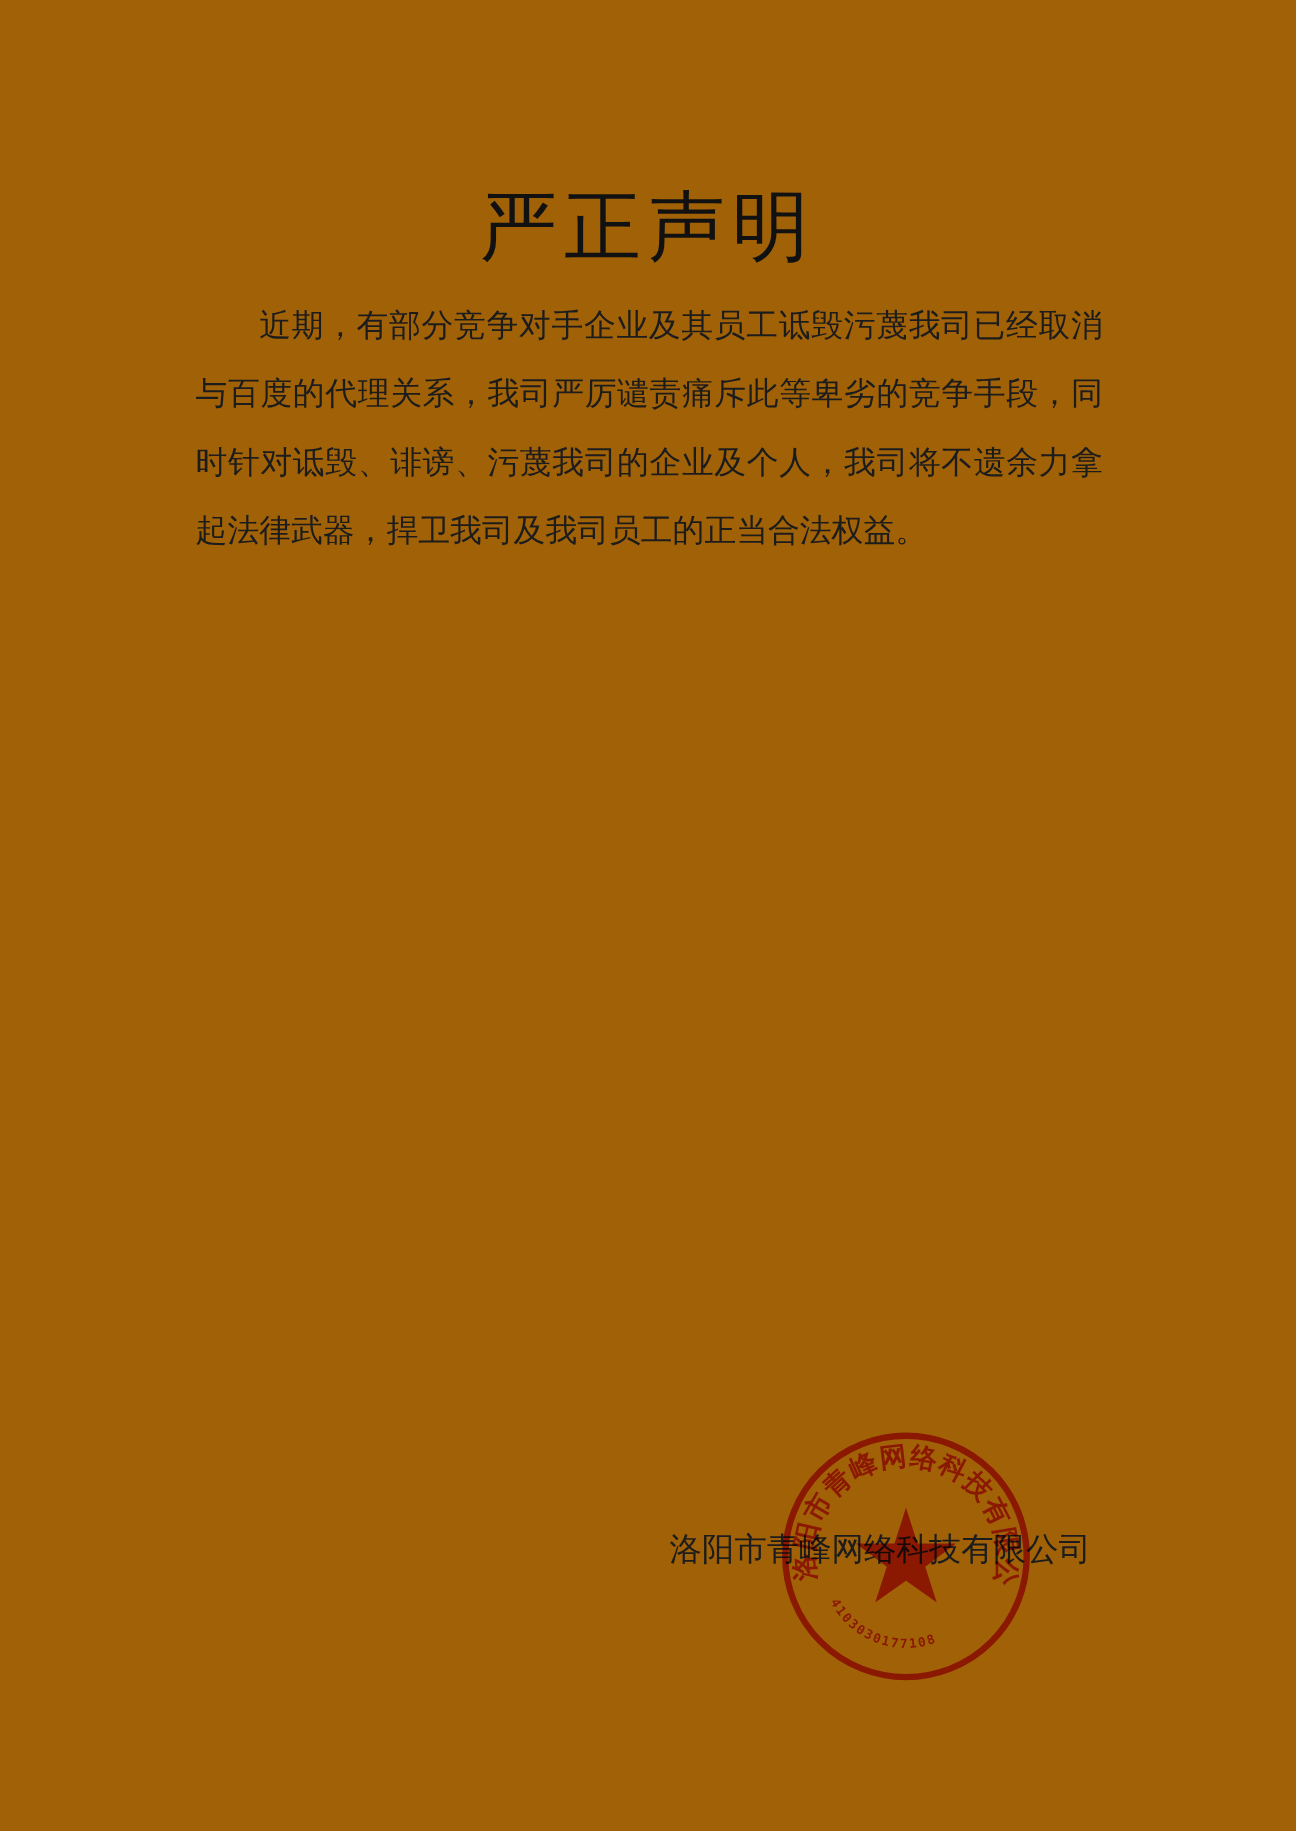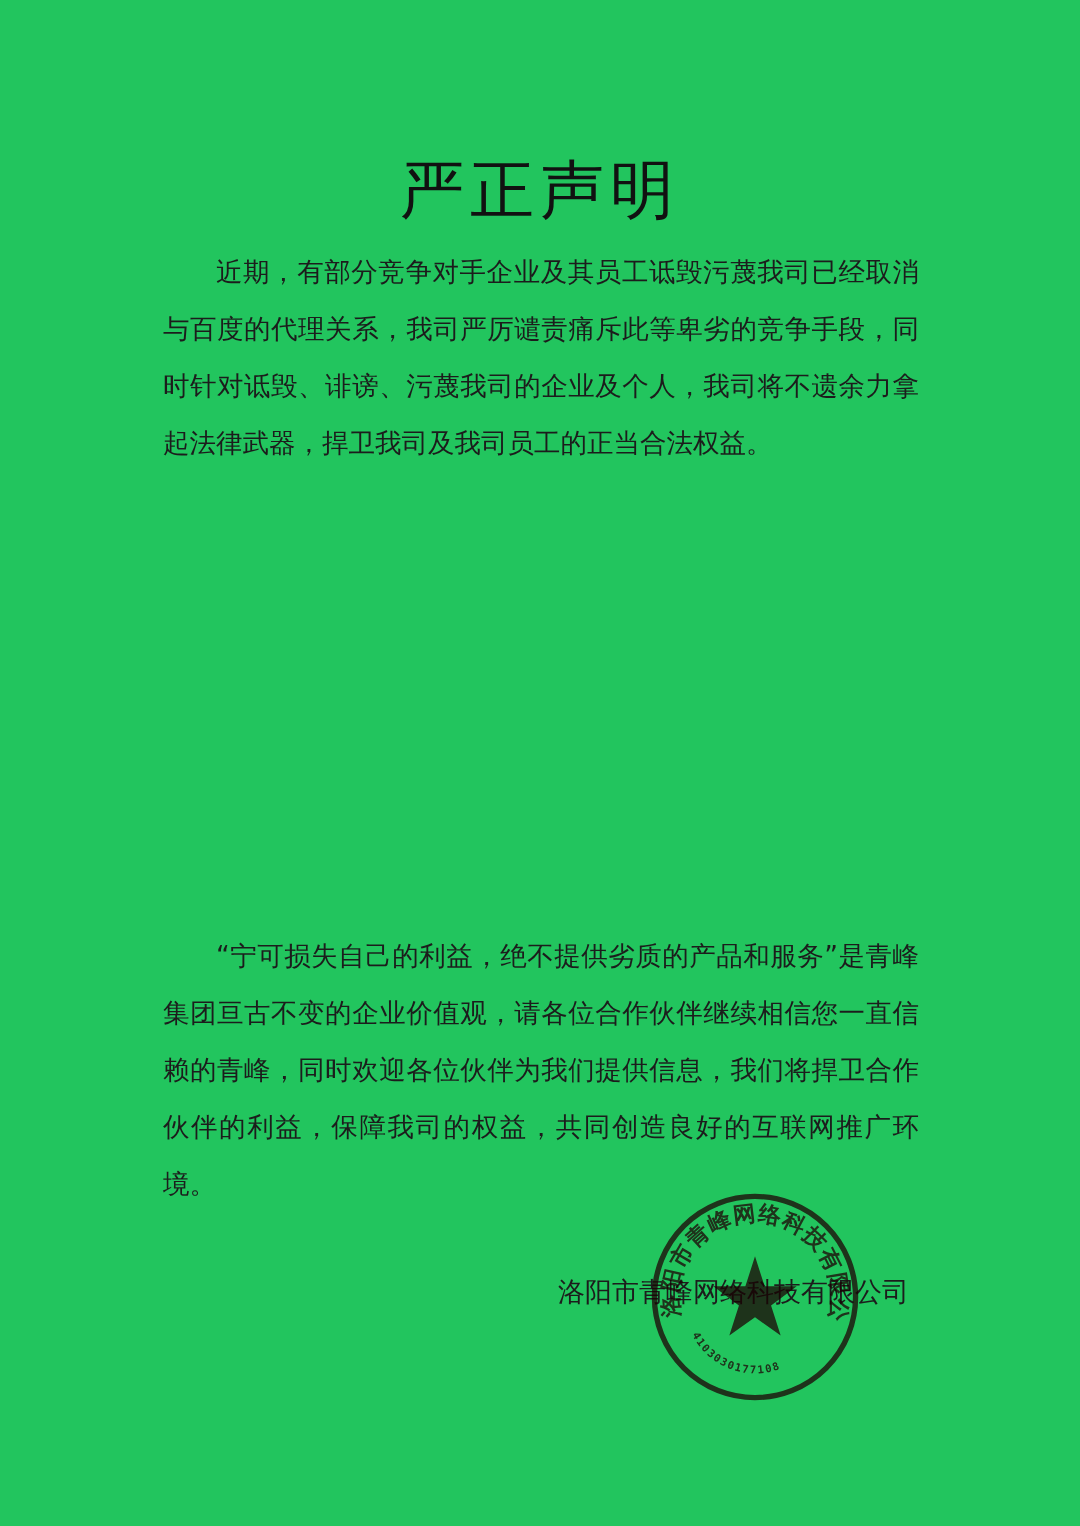--- a/index.html
+++ b/index.html
@@ -13,21 +13,21 @@
       position: relative;
       overflow: hidden;
       font-family: "DejaVu Sans", "Liberation Sans", sans-serif;
       color: #1a1a1a;
     }
     .page {
       position: absolute;
       left: 0; top: 0;
       width: 1080px;
       height: 1526px;
-      background: #22c55e;
+      background: #a16207;
     }
     .title {
       position: absolute;
       left: 0;
       width: 1080px;
       top: 148px;
       text-align: center;
       font-size: 64px;
       line-height: 84px;
       letter-spacing: 6px;
@@ -41,20 +41,21 @@
       font-size: 26.5px;
       line-height: 57px;
       color: #1c1c1c;
       text-align: justify;
       text-justify: inter-character;
     }
     .para {
       margin: 0;
       text-indent: 2em;
       word-break: break-all;
+      font-family: Liberation Serif, serif;
     }
     .p1 { top: 243px; }
     .p2 { top: 471px; }
     .p3 { top: 927px; }
     .signature {
       position: absolute;
       left: 558px;
       top: 1272px;
       font-size: 27px;
       line-height: 40px;
@@ -79,23 +80,20 @@
 
 <div class="page">
 
   <div class="title">严正声明</div>
 
   <div class="body-text p1">
     <p class="para">近期，有部分竞争对手企业及其员工诋毁污蔑我司已经取消与百度的代理关系，我司严厉谴责痛斥此等卑劣的竞争手段，同时针对诋毁、诽谤、污蔑我司的企业及个人，我司将不遗余力拿起法律武器，捍卫我司及我司员工的正当合法权益。</p>
   </div>
 
 
-  <div class="body-text p3">
-    <p class="para">“宁可损失自己的利益，绝不提供劣质的产品和服务”是青峰集团亘古不变的企业价值观，请各位合作伙伴继续相信您一直信赖的青峰，同时欢迎各位伙伴为我们提供信息，我们将捍卫合作伙伴的利益，保障我司的权益，共同创造良好的互联网推广环境。</p>
-  </div>
 
   <div class="signature">洛阳市青峰网络科技有限公司</div>
 
   <div class="seal">
     <svg viewBox="0 0 200 200">
       <defs>
         <path id="ringPath" d="M 30 118 A 72 72 0 1 1 170 118" fill="none"></path>
         <path id="codePath" d="M 38 128 A 66 66 0 0 0 162 128" fill="none"></path>
       </defs>
       <circle cx="100" cy="100" r="94" fill="none" stroke="#d8262d" stroke-width="5"></circle>

